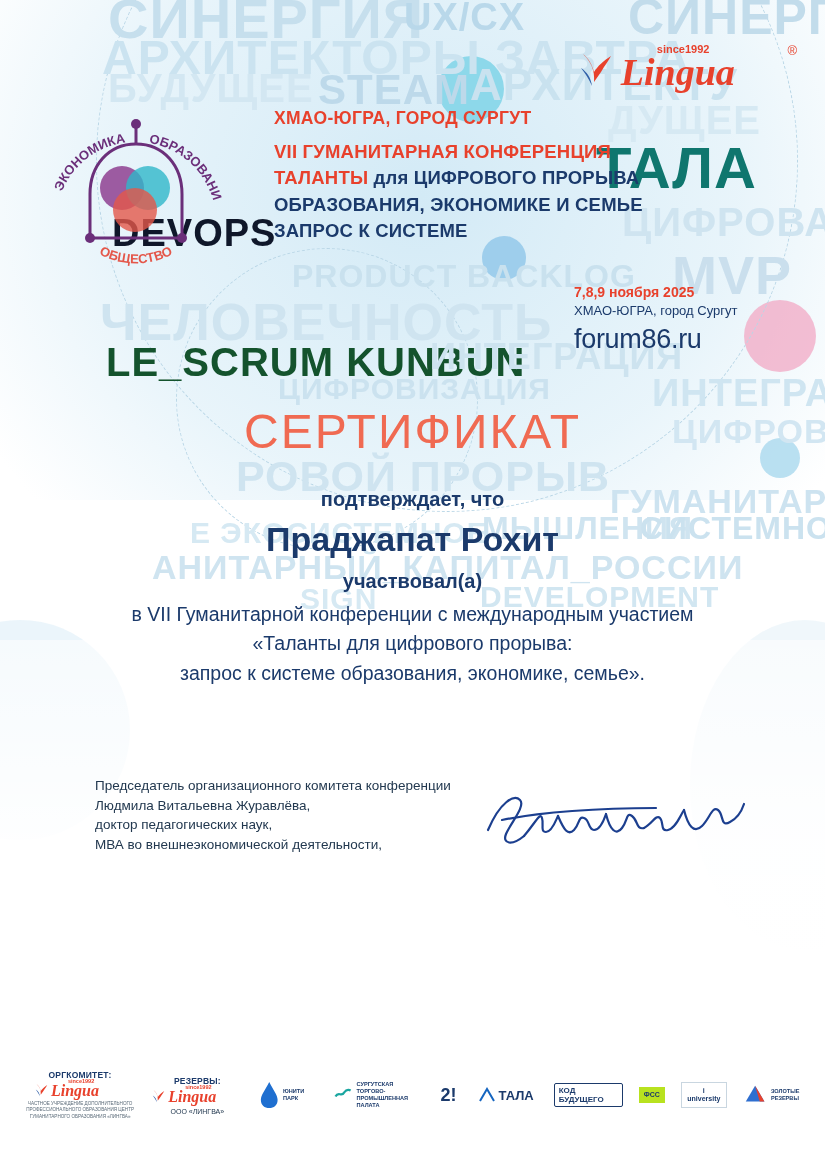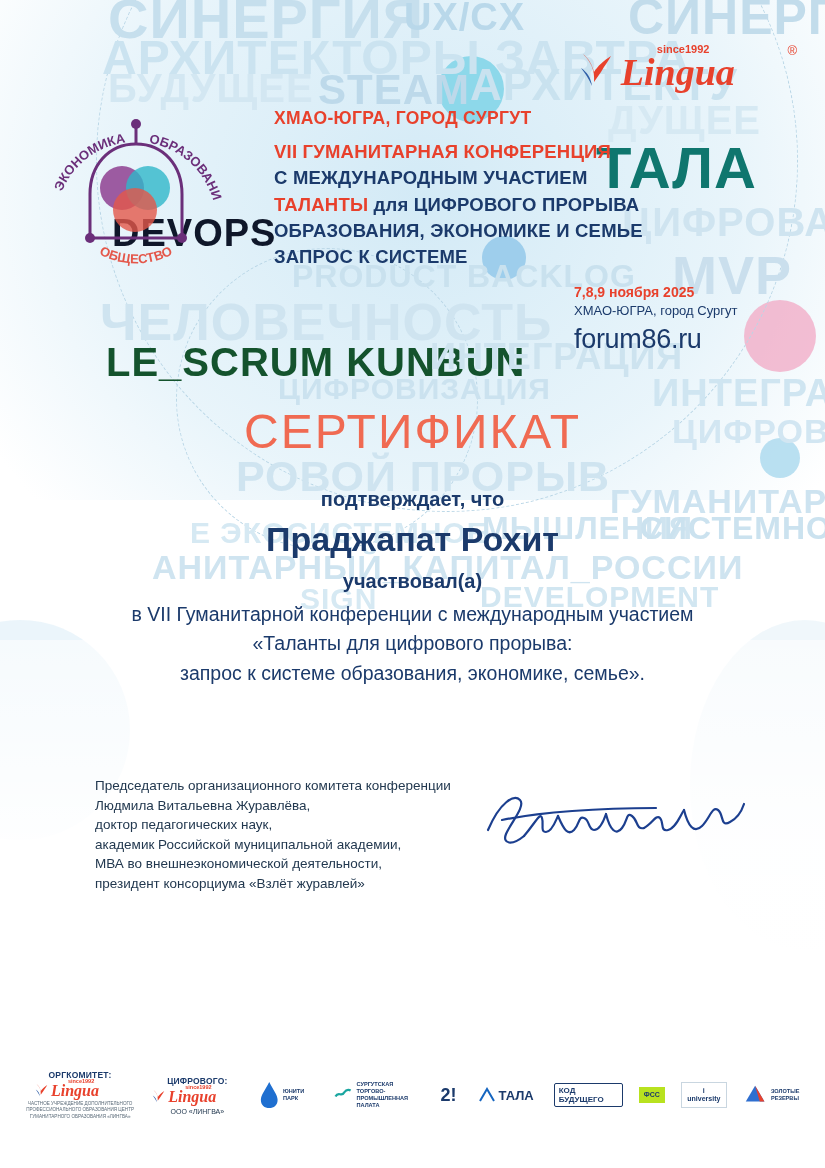--- a/index.html
+++ b/index.html
@@ -403,21 +403,20 @@
         <span>since</span><span>1992</span>
       </span>
       <span class="lingua-reg">®</span>
     </div>
   </div>
 
   <div class="head-text">
     <div class="head-loc">ХМАО-ЮГРА, ГОРОД СУРГУТ</div>
     <div class="head-title">
       <div><span class="accent">VII ГУМАНИТАРНАЯ КОНФЕРЕНЦИЯ</span></div>
-      <div>С МЕЖДУНАРОДНЫМ УЧАСТИЕМ</div>
       <div>
         <span class="accent">ТАЛАНТЫ</span>
         <span>для ЦИФРОВОГО ПРОРЫВА</span>
       </div>
       <div>ОБРАЗОВАНИЯ, ЭКОНОМИКЕ И СЕМЬЕ</div>
       <div>ЗАПРОС К СИСТЕМЕ</div>
     </div>
   </div>
 
   <div class="head-date-wrap">
@@ -433,23 +432,21 @@
   <div class="desc">
     <div>в VII Гуманитарной конференции с международным участием</div>
     <div>«Таланты для цифрового прорыва:</div>
     <div>запрос к системе образования, экономике, семье».</div>
   </div>
 
   <div class="sign-block">
     <div>Председатель организационного комитета конференции</div>
     <div>Людмила Витальевна Журавлёва,</div>
     <div>доктор педагогических наук,</div>
-    <div>академик Российской муниципальной академии,</div>
     <div>МВА во внешнеэкономической деятельности,</div>
-    <div>президент консорциума «Взлёт журавлей»</div>
   </div>
 
   <svg class="signature" viewBox="0 0 270 70">
     <g fill="none" stroke="#1c3f8f" stroke-width="2.2" stroke-linecap="round">
       <path d="M8 44 C20 16 34 8 40 14 C46 20 30 38 26 48 C22 58 32 60 44 50"></path>
       <path d="M44 50 C56 36 60 26 62 32 C64 38 60 46 66 46 C72 46 76 34 78 30"></path>
       <path d="M78 30 C84 44 88 50 94 44 C100 38 98 30 104 32 C110 34 108 44 114 44 C120 44 124 34 126 28"></path>
       <path d="M126 28 C130 44 136 50 142 42 C148 34 146 26 152 30 C158 34 156 44 164 42"></path>
       <path d="M164 42 C172 38 176 28 180 32 C184 36 180 46 188 44 C196 42 200 30 204 24"></path>
       <path d="M204 24 C208 40 214 48 222 40 C230 32 232 20 238 24 C244 28 240 42 250 36 C258 32 262 24 264 18"></path>
@@ -468,21 +465,21 @@
         </svg>
         <div style="display:flex;align-items:flex-start;">
           <span class="word">Lingua</span>
           <span class="since"><span>since</span><span>1992</span></span>
         </div>
       </div>
       <div class="foot-caption">ЧАСТНОЕ УЧРЕЖДЕНИЕ ДОПОЛНИТЕЛЬНОГО ПРОФЕССИОНАЛЬНОГО ОБРАЗОВАНИЯ ЦЕНТР ГУМАНИТАРНОГО ОБРАЗОВАНИЯ «ЛИНГВА»</div>
     </div>
 
     <div class="foot-col" style="margin-left:6px;">
-      <div class="foot-label">ЦИФРОВОГО:</div>
+      <div class="foot-label">РЕЗЕРВЫ:</div>
       <div class="mini-lingua">
         <svg class="bird" viewBox="0 0 34 40">
           <path d="M4 2 C12 10 16 18 15 30 L22 20 C26 13 30 8 32 4 C24 9 19 14 15 20 C13 12 9 6 4 2 Z" fill="#e8412c"></path>
           <path d="M2 16 C8 20 12 26 13 34 C10 27 6 21 2 16 Z" fill="#2f5fa8"></path>
         </svg>
         <div style="display:flex;align-items:flex-start;">
           <span class="word">Lingua</span>
           <span class="since"><span>since</span><span>1992</span></span>
         </div>
       </div>

